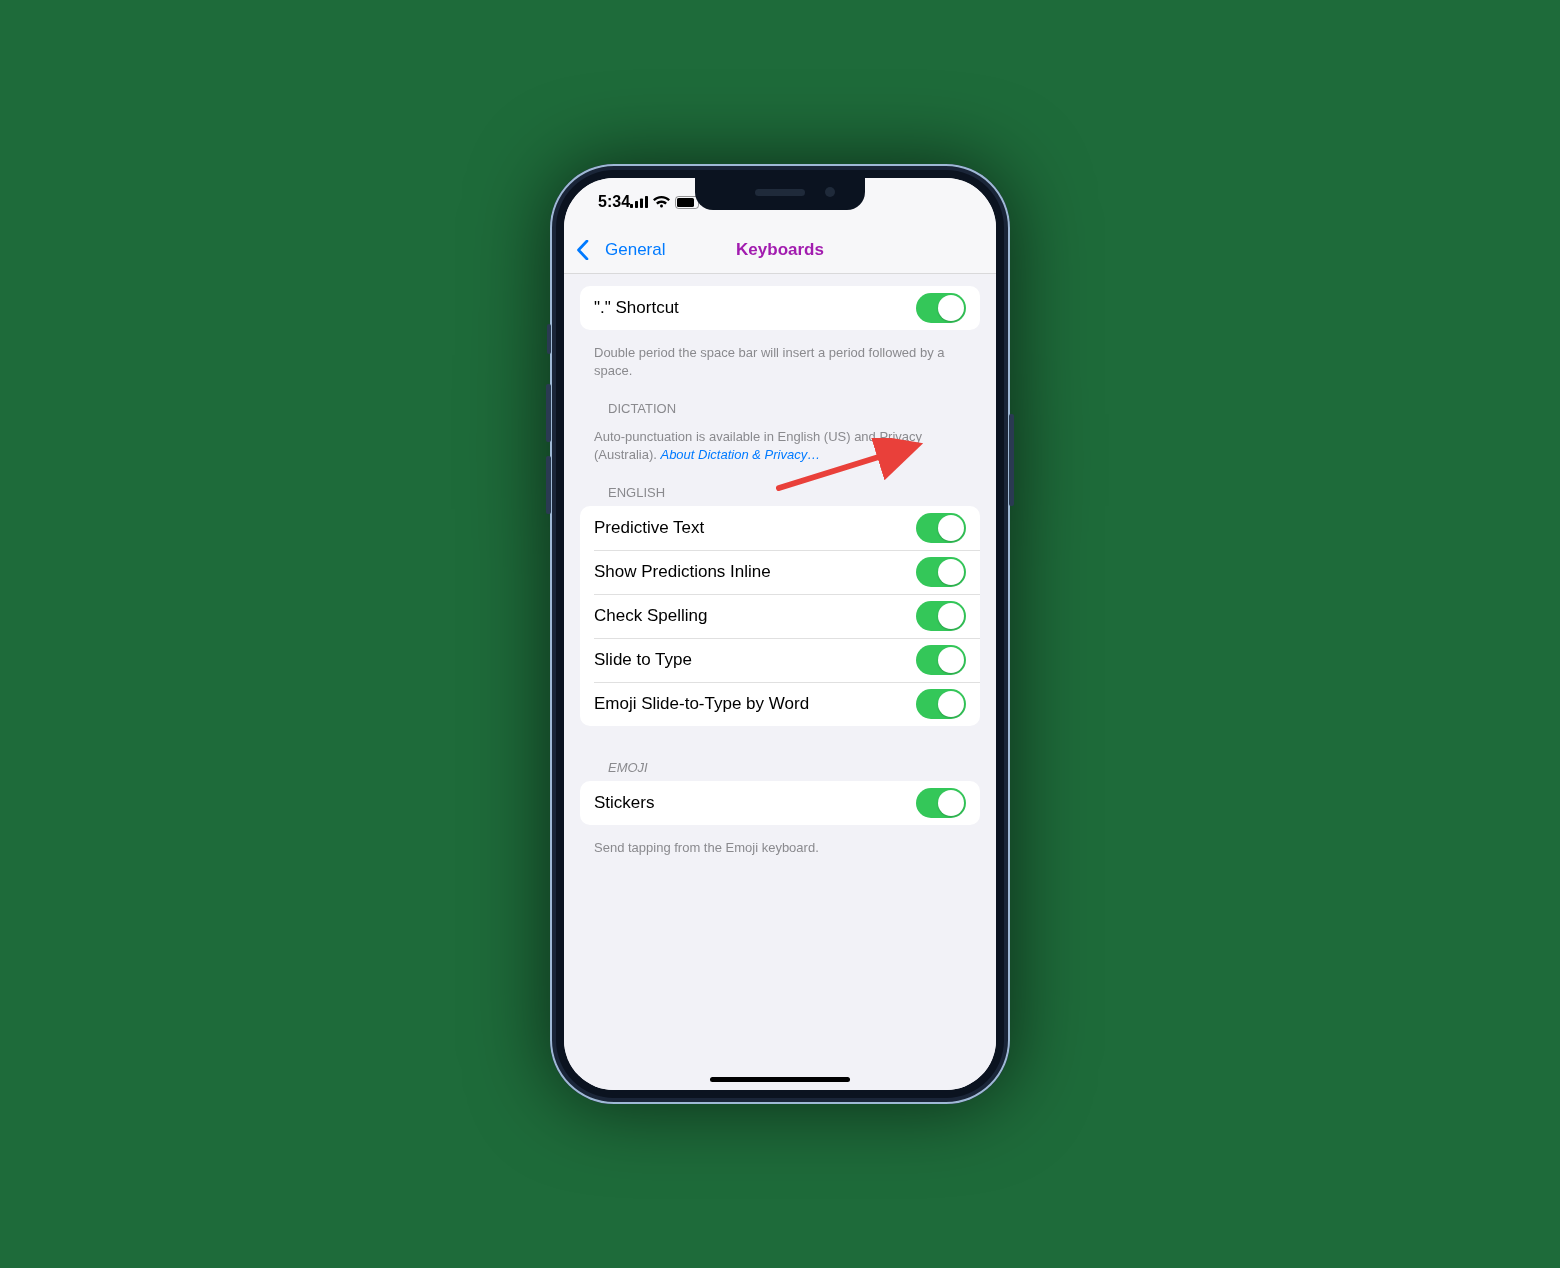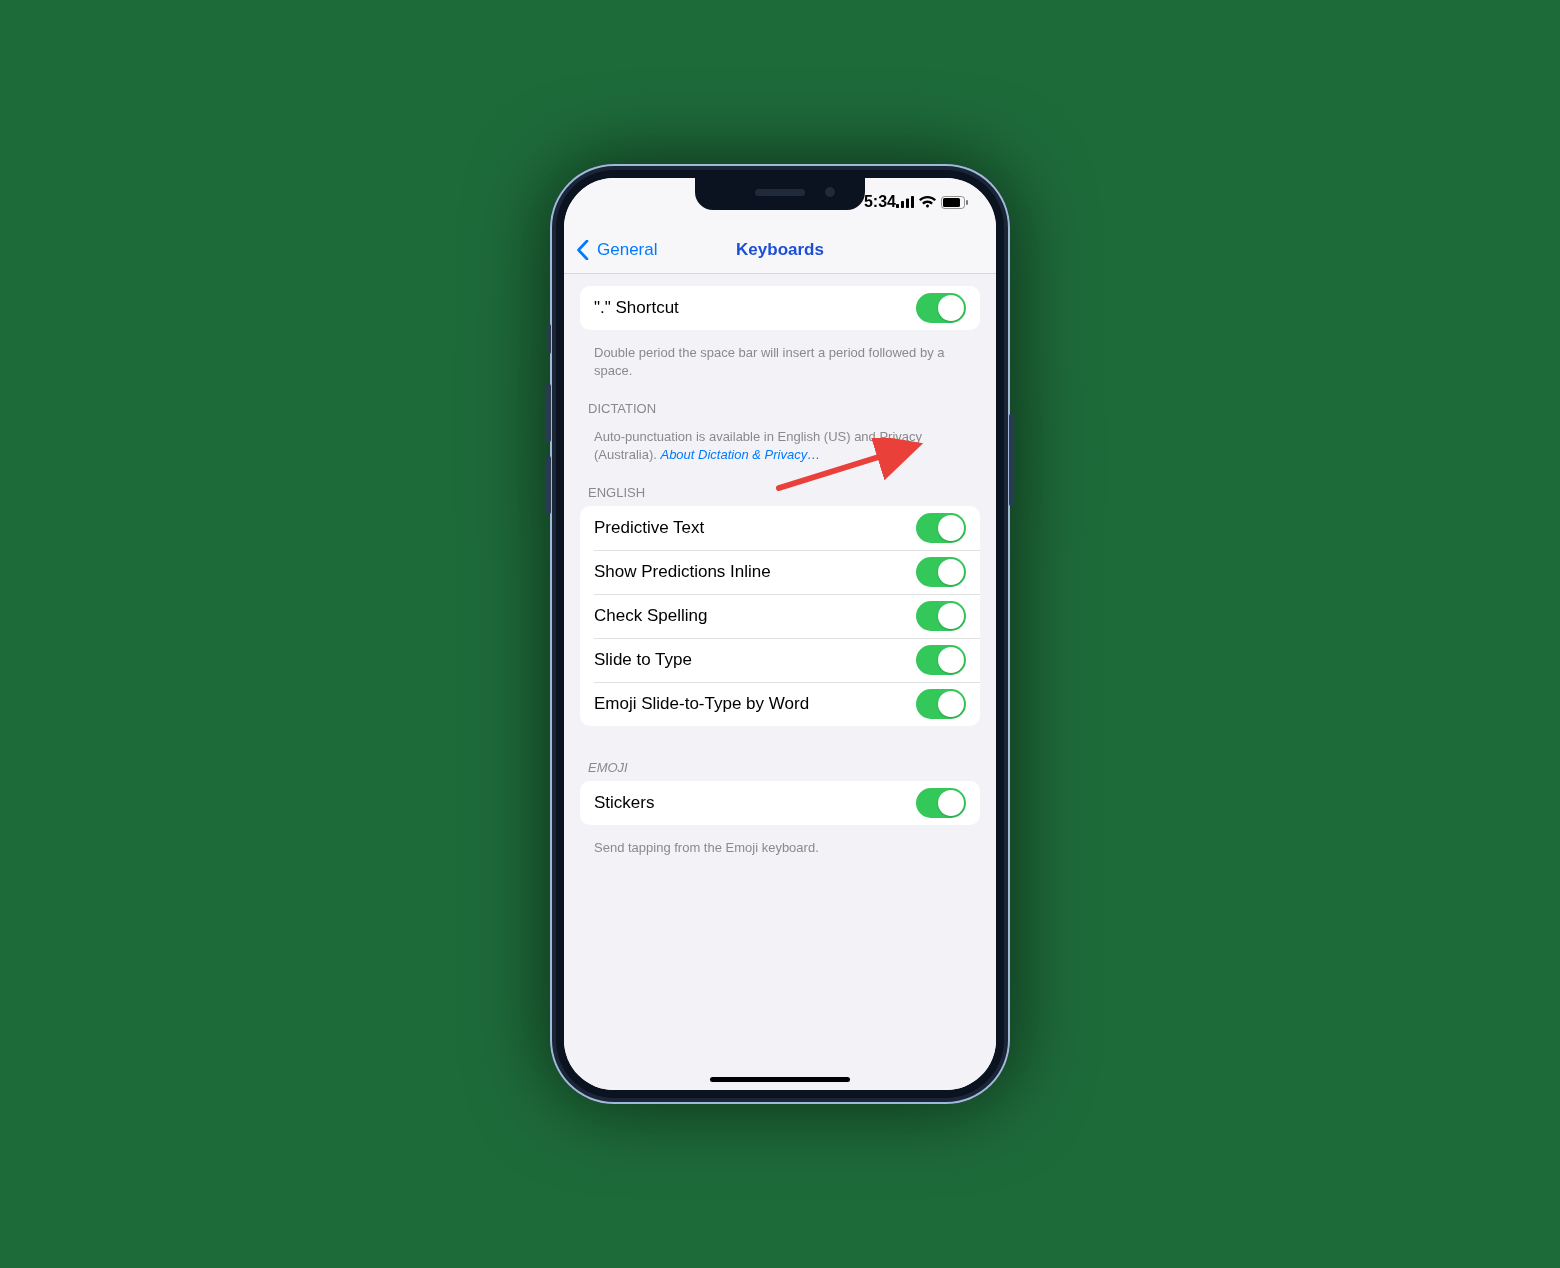--- a/index.html
+++ b/index.html
@@ -80,21 +80,21 @@
     width: 10px; height: 10px;
     background: #1f2a3a;
     border-radius: 50%;
   }
 
   
   .status-bar {
     height: 48px;
     display: flex;
     align-items: center;
-    justify-content: flex-end;
+    justify-content: flex-start;
     padding: 0 28px 0 34px;
     font-size: 16px;
     font-weight: 600;
     color: #000;
     background: #f7f7f9;
     position: relative;
     z-index: 10;
   }
   .status-right {
     display: flex;
@@ -111,29 +111,29 @@
     display: flex;
     align-items: center;
     position: relative;
     padding: 0 12px;
   }
   .back-btn {
     display: flex;
     align-items: center;
     color: #007aff;
     font-size: 17px;
-    gap: 8px;
+    gap: 16px;
   }
   .nav-title {
     position: absolute;
     left: 0; right: 0;
     text-align: center;
     font-size: 17px;
     font-weight: 600;
-    color: #1d4ed8;
+    color: #a21caf;
     pointer-events: none;
   }
 
   
   .content {
     position: absolute;
     top: 96px;
     left: 0; right: 0; bottom: 0;
     overflow: hidden;
     background: #f2f2f7;
@@ -182,21 +182,21 @@
     top: 2px; right: 2px;
     width: 26px; height: 26px;
     background: #fff;
     border-radius: 50%;
     box-shadow: 0 1px 2px rgba(0,0,0,0.2);
   }
 
   .section-header {
     font-size: 13px;
     color: #8a8a8e;
-    padding: 18px 30px 6px 24px;
+    padding: 18px 30px 6px 44px;
     text-transform: uppercase;
   }
   .section-footer {
     font-size: 13px;
     color: #8a8a8e;
     padding: 6px 30px 4px 30px;
     line-height: 1.35;
   }
   .section-footer .link {
     color: #007aff;

